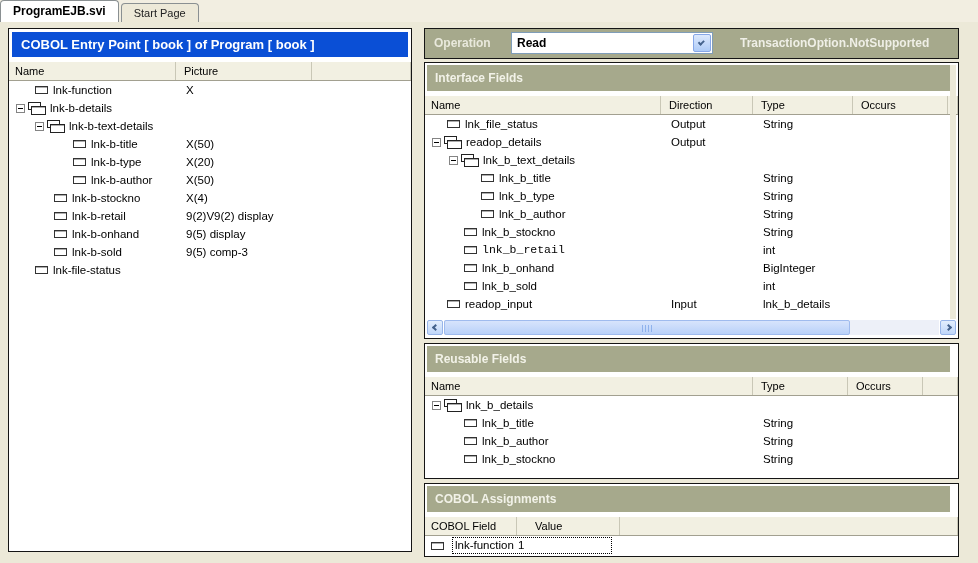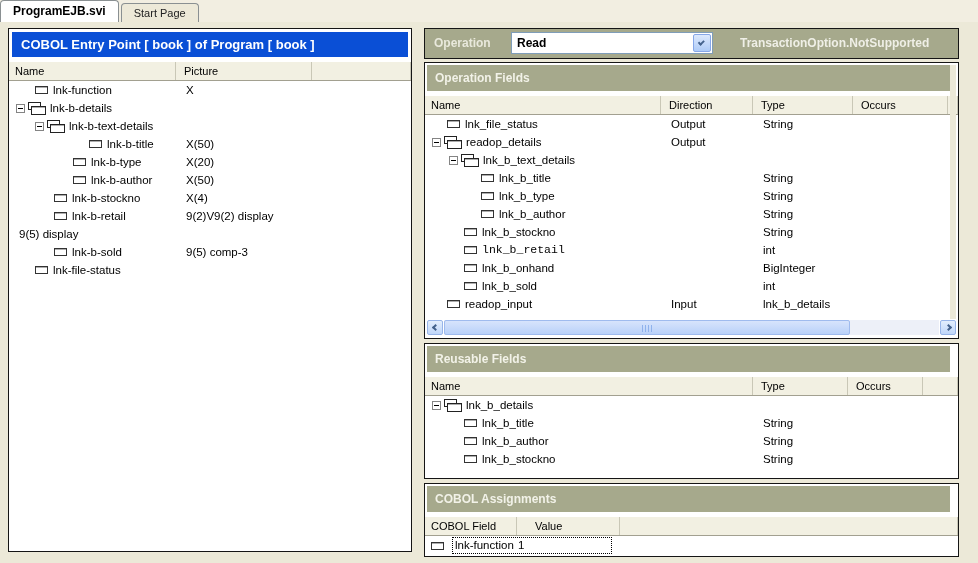--- a/index.html
+++ b/index.html
@@ -140,21 +140,21 @@
       <div class="trow">
         <div class="tcell treecell" style="width: 167px;">
           <span class="ind" style="width: 26px;"></span>
           <span class="exp"></span>
           <span class="ic-group"></span>
           <span class="lab">lnk-b-text-details</span>
         </div>
         <div class="tcell" style="width: 136px; padding-left: 10px;"></div>
       </div>
       <div class="trow">
-        <div class="tcell treecell" style="width: 167px; padding-left: 16px;">
+        <div class="tcell treecell" style="width: 167px;">
           <span class="ind" style="width: 45px;"></span>
           <span class="ind" style="width: 19px;"></span>
           <span class="ic-leaf"></span>
           <span class="lab">lnk-b-title</span>
         </div>
         <div class="tcell" style="width: 136px; padding-left: 10px;">X(50)</div>
       </div>
       <div class="trow">
         <div class="tcell treecell" style="width: 167px;">
           <span class="ind" style="width: 45px;"></span>
@@ -185,20 +185,26 @@
       <div class="trow">
         <div class="tcell treecell" style="width: 167px;">
           <span class="ind" style="width: 26px;"></span>
           <span class="ind" style="width: 19px;"></span>
           <span class="ic-leaf"></span>
           <span class="lab">lnk-b-retail</span>
         </div>
         <div class="tcell" style="width: 136px; padding-left: 10px;">9(2)V9(2) display</div>
       </div>
       <div class="trow">
+        <div class="tcell treecell" style="width: 167px;">
+          <span class="ind" style="width: 26px;"></span>
+          <span class="ind" style="width: 19px;"></span>
+          <span class="ic-leaf"></span>
+          <span class="lab">lnk-b-onhand</span>
+        </div>
         <div class="tcell" style="width: 136px; padding-left: 10px;">9(5) display</div>
       </div>
       <div class="trow">
         <div class="tcell treecell" style="width: 167px;">
           <span class="ind" style="width: 26px;"></span>
           <span class="ind" style="width: 19px;"></span>
           <span class="ic-leaf"></span>
           <span class="lab">lnk-b-sold</span>
         </div>
         <div class="tcell" style="width: 136px; padding-left: 10px;">9(5) comp-3</div>
@@ -219,21 +225,21 @@
   <div id="op-combo">
     <span>Read</span>
     <span class="arrowbtn">
         <span class="combochev"></span>
       </span>
   </div>
   <div id="op-trans">TransactionOption.NotSupported</div>
 </div>
 
 <div class="panelbox" id="if-box">
-  <div class="tanbar">Operation Fields</div>
+  <div class="tanbar">Interface Fields</div>
   <div class="colhdr" id="if-colhdr">
       <div class="hcell" style="width: 236px; padding-left: 6px;">Name</div>
       <div class="hcell" style="width: 92px; padding-left: 8px;">Direction</div>
       <div class="hcell" style="width: 100px; padding-left: 8px;">Type</div>
       <div class="hcell" style="width: 95px; padding-left: 8px;">Occurs</div>
       <div class="hcell hfill"></div>
     </div>
   <div id="if-body">
       <div class="trow">
         <div class="tcell treecell" style="width: 236px;">

